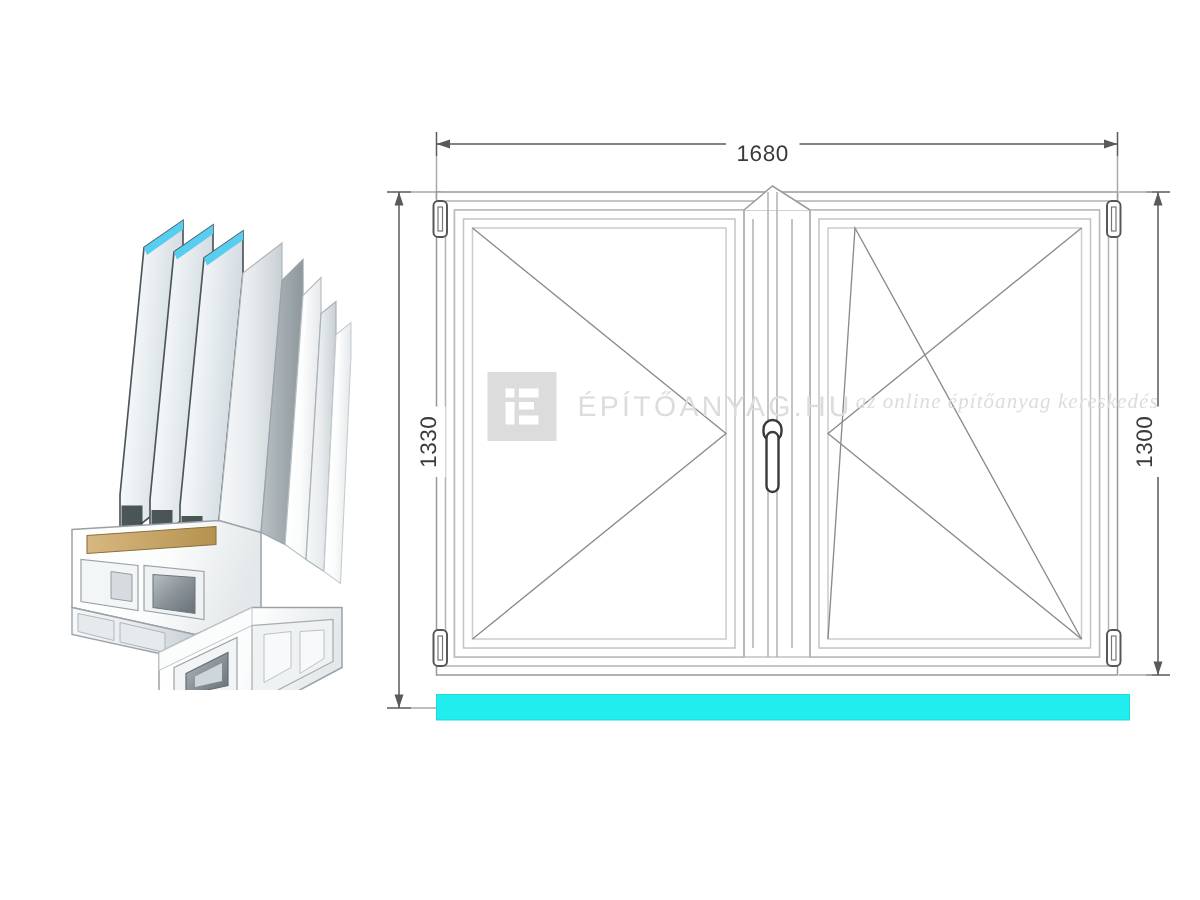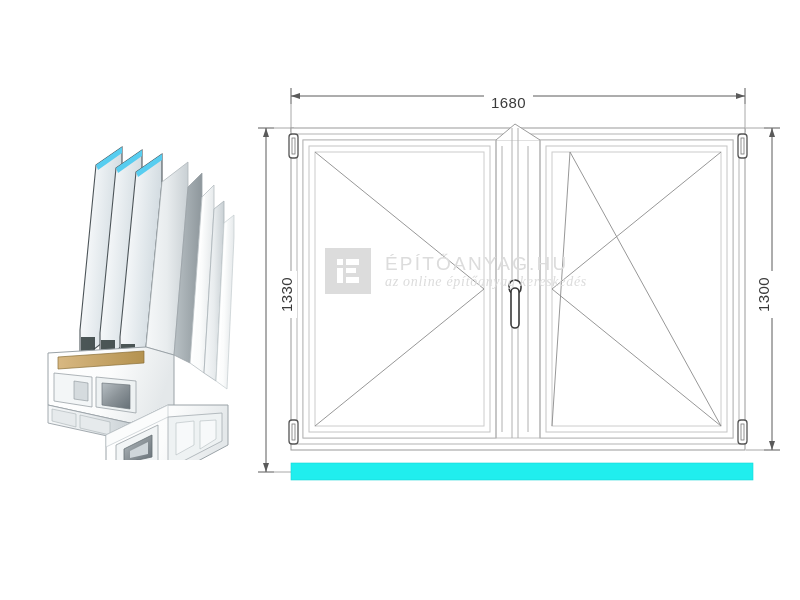--- a/index.html
+++ b/index.html
@@ -94,21 +94,21 @@
   #watermark-mark .bar {
     position: absolute;
     background: #ffffff;
   }
   #watermark-mark .b1 { left: 12px; top: 11px;  width: 6px;  height: 6px; }
   #watermark-mark .b2 { left: 12px; top: 20px;  width: 6px;  height: 15px; }
   #watermark-mark .b3 { left: 21px; top: 11px;  width: 13px; height: 6px; }
   #watermark-mark .b4 { left: 21px; top: 20px;  width: 10px; height: 5px; }
   #watermark-mark .b5 { left: 21px; top: 29px;  width: 13px; height: 6px; }
 
-  #watermark-text { display: flex; flex-direction: column; gap: 2px; }
+  #watermark-text { display: flex; flex-direction: row; gap: 2px; }
   #watermark-title {
     font-family: "Liberation Sans", sans-serif;
     font-size: 19px;
     letter-spacing: 2.2px;
     color: #dcdcdc;
     line-height: 1;
   }
   #watermark-subtitle {
     font-family: "Liberation Serif", serif;
     font-style: italic;

